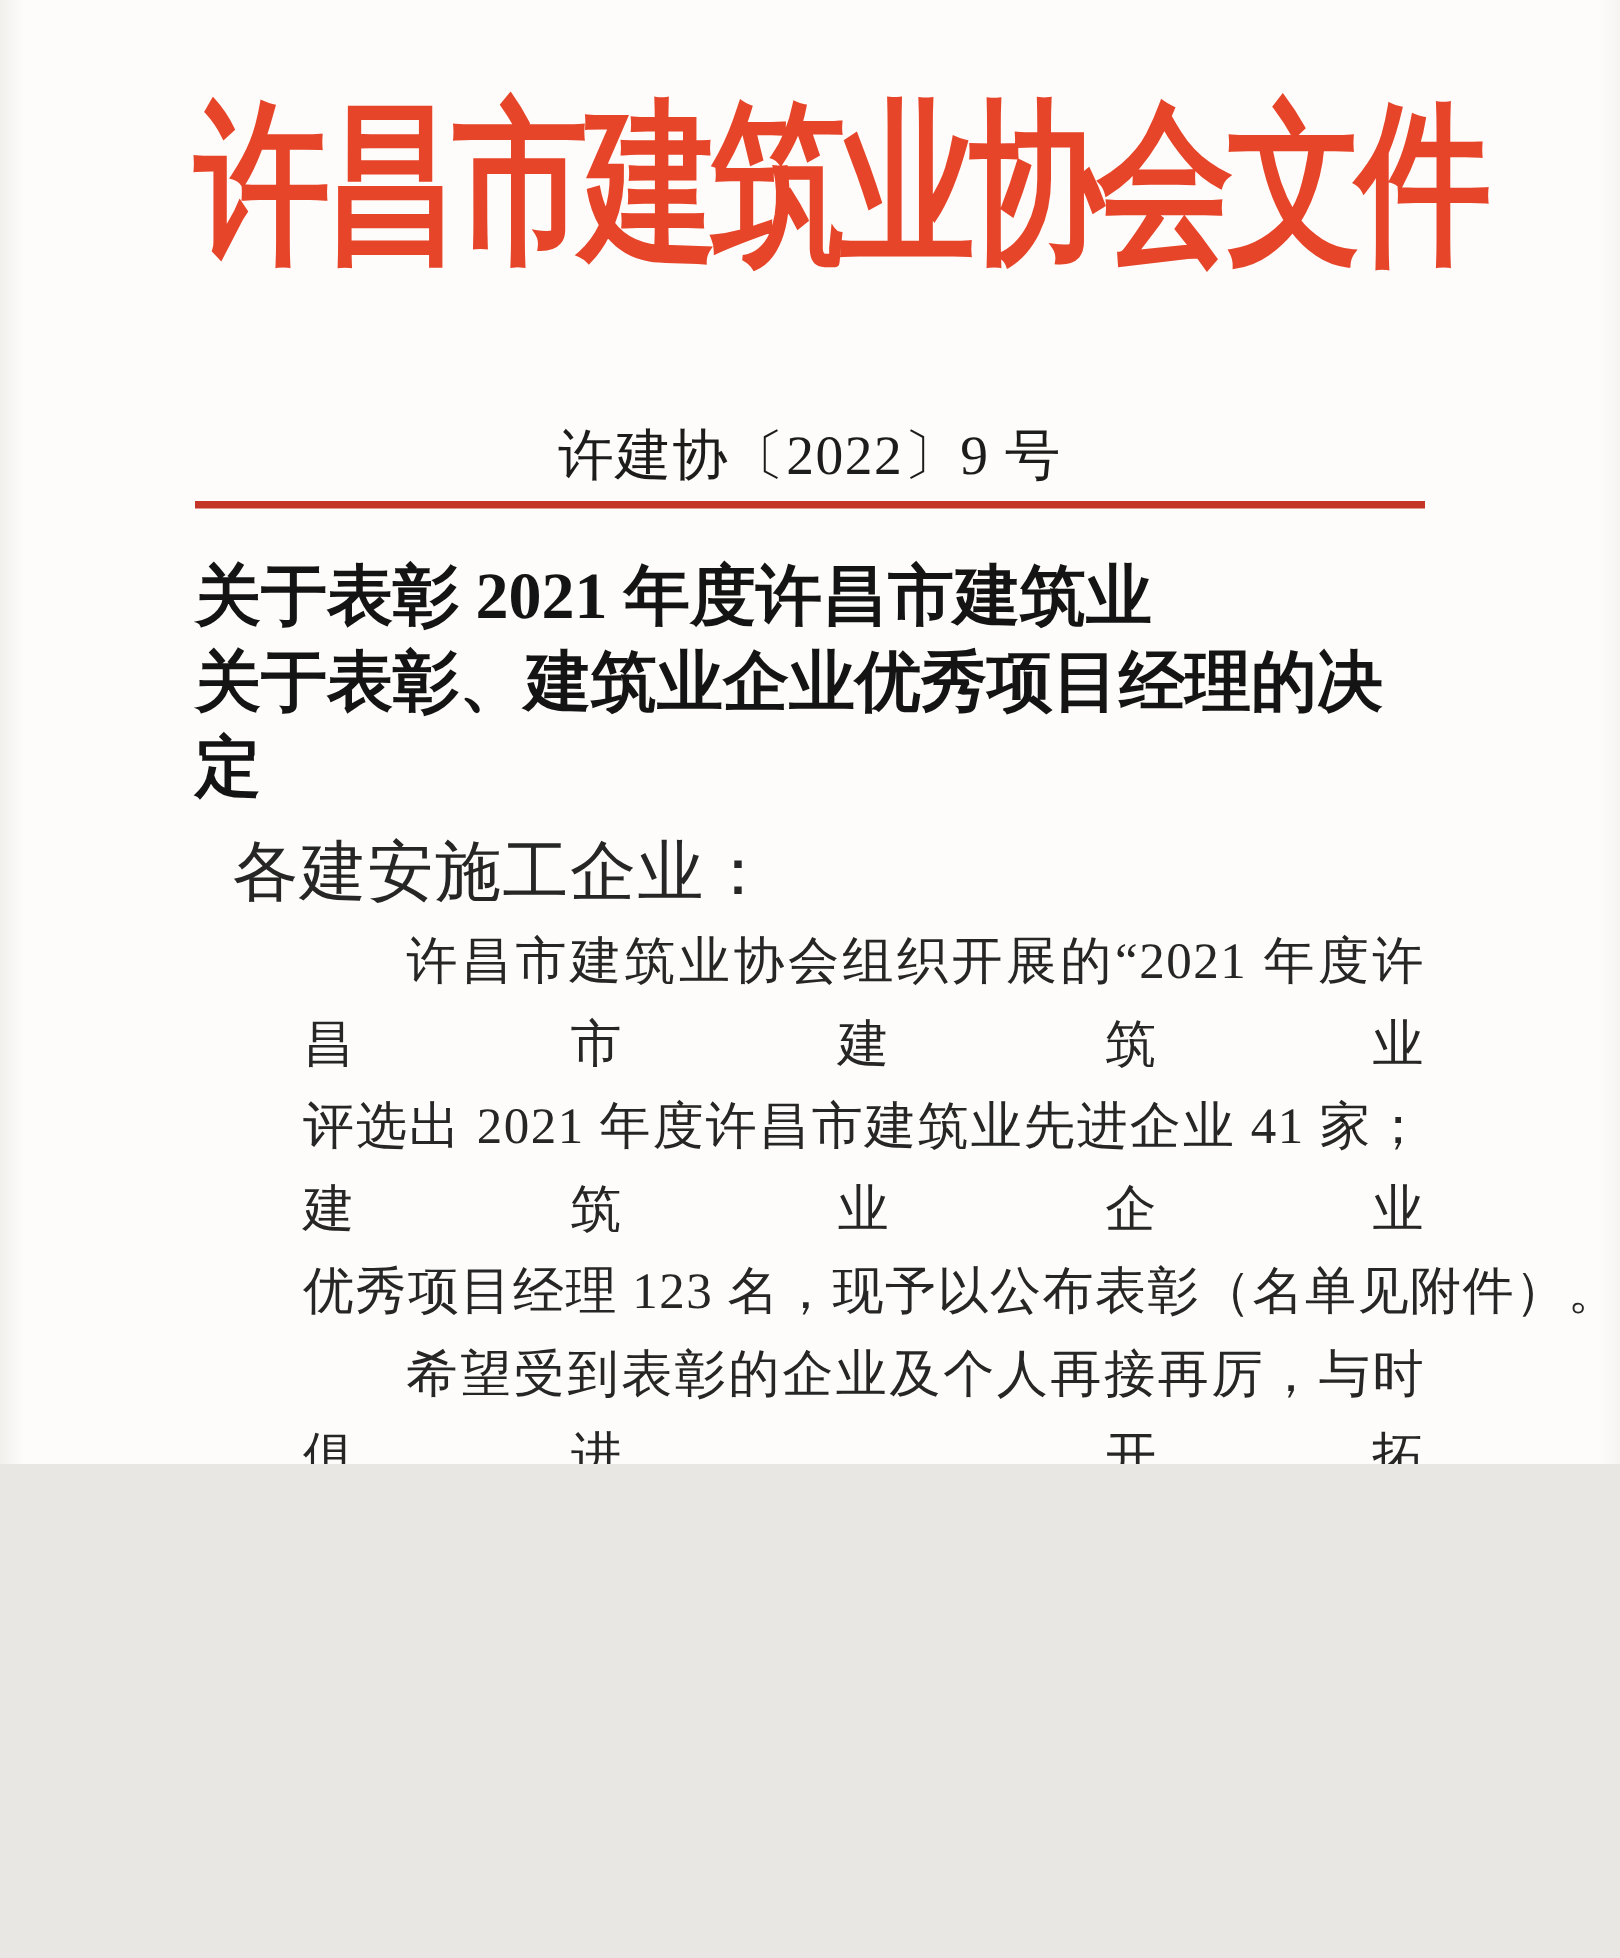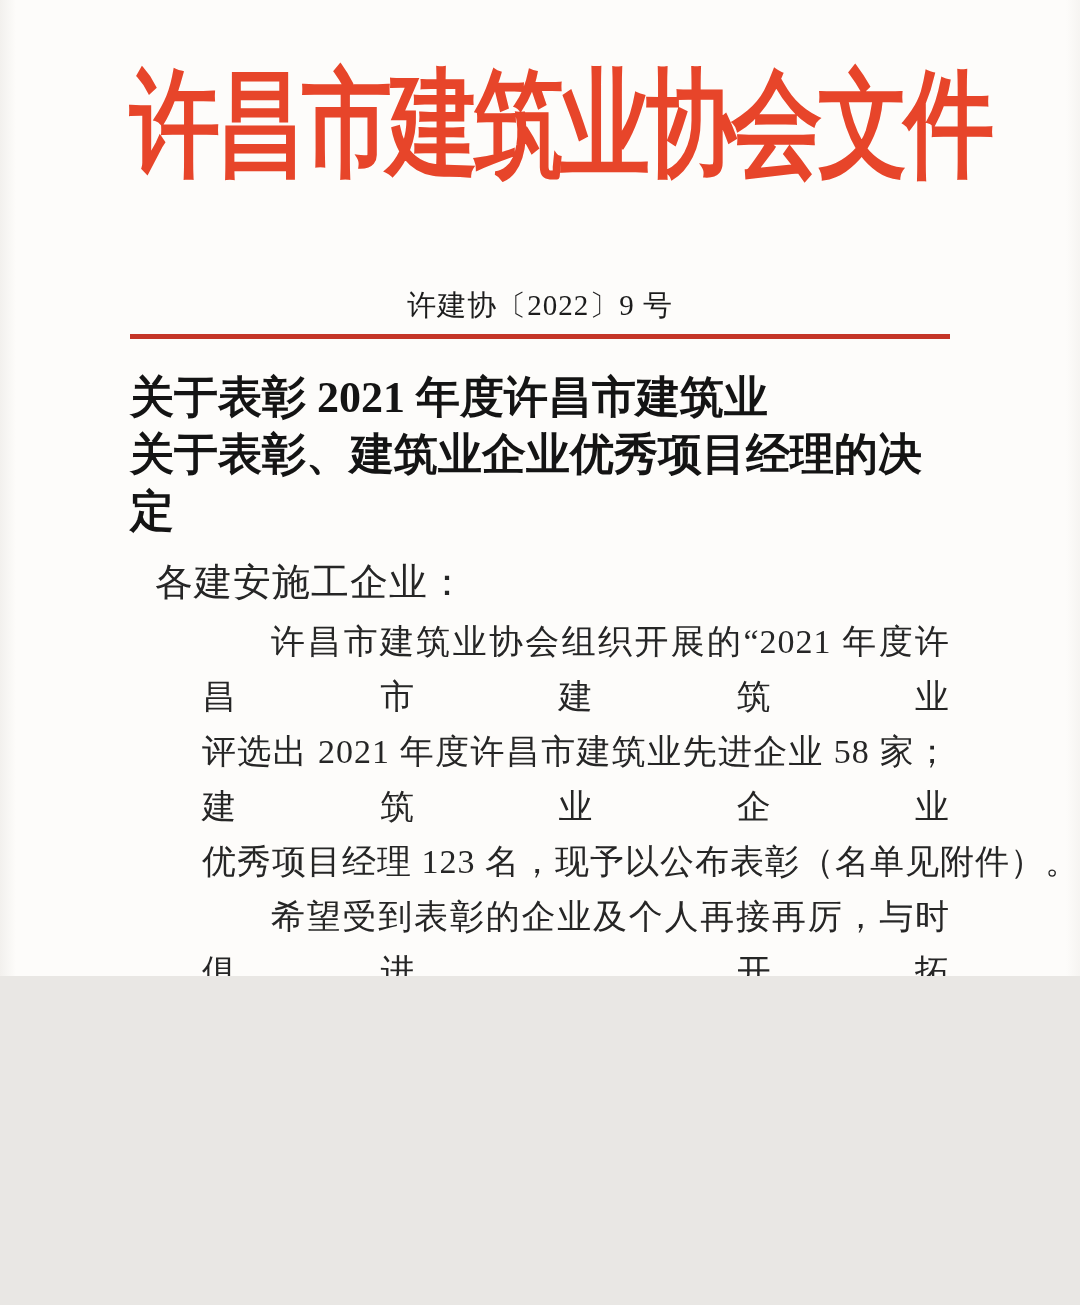--- a/index.html
+++ b/index.html
@@ -27,39 +27,39 @@
     letter-spacing: -4px;
     text-align: center;
     white-space: nowrap;
     transform: scaleY(1.30);
     transform-origin: center top;
   }
 
   .doc-number {
     margin-top: 128px;
     text-align: center;
-    font-size: 29px;
+    font-size: 37px;
     line-height: 34px;
     color: #1c1c1c;
     letter-spacing: 1px;
   }
 
   .divider { margin-top: 12px; height: 5px; }
 
   .doc-title {
     margin-top: 30px;
     font-size: 44px;
     line-height: 57px;
     font-weight: bold;
     color: #141414;
   }
 
   .body-text { margin-top: 16px; }
   .salutation {
-    font-size: 38px;
+    font-size: 44px;
     line-height: 52px;
     margin-left: 25px;
     letter-spacing: 1px;
   }
   .para { margin-left: 25px; width: 795px; }
   .para.p1 { margin-top: 6px; }
   .line {
     font-size: 34px;
     line-height: 55px;
     letter-spacing: 1px;
@@ -88,21 +88,21 @@
     <div class="doc-title">
       <div>关于表彰 2021 年度许昌市建筑业</div>
       <div>关于表彰、建筑业企业优秀项目经理的决定</div>
     </div>
 
     <div class="body-text">
       <div class="salutation">各建安施工企业：</div>
 
       <div class="para p1">
         <div class="line stretch indent">许昌市建筑业协会组织开展的“2021 年度许昌市建筑业</div>
-        <div class="line stretch">评选出 2021 年度许昌市建筑业先进企业 58 家；建筑业企业</div>
+        <div class="line stretch">评选出 2021 年度许昌市建筑业先进企业 41 家；建筑业企业</div>
         <div class="line">优秀项目经理 123 名，现予以公布表彰（名单见附件）。</div>
       </div>
 
       <div class="para p2">
         <div class="line stretch indent">希望受到表彰的企业及个人再接再厉，与时俱进，开拓</div>
 
       </div>
     </div>
 
   </div>

